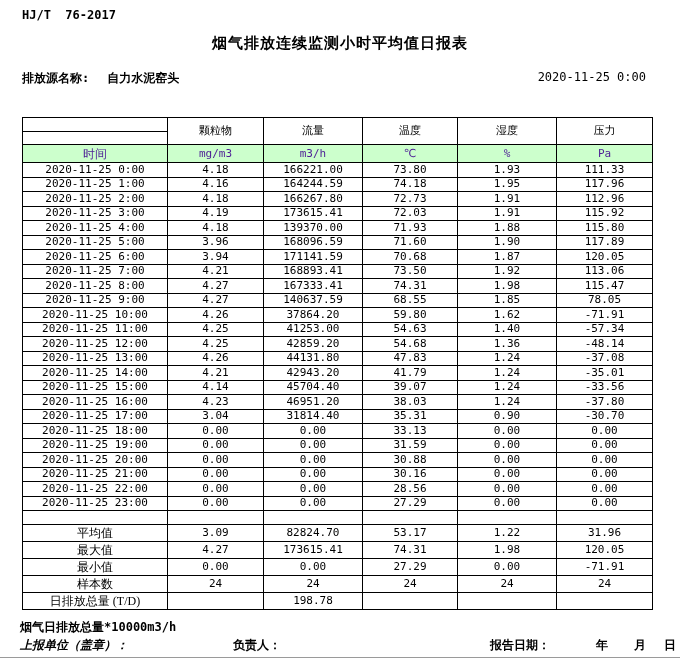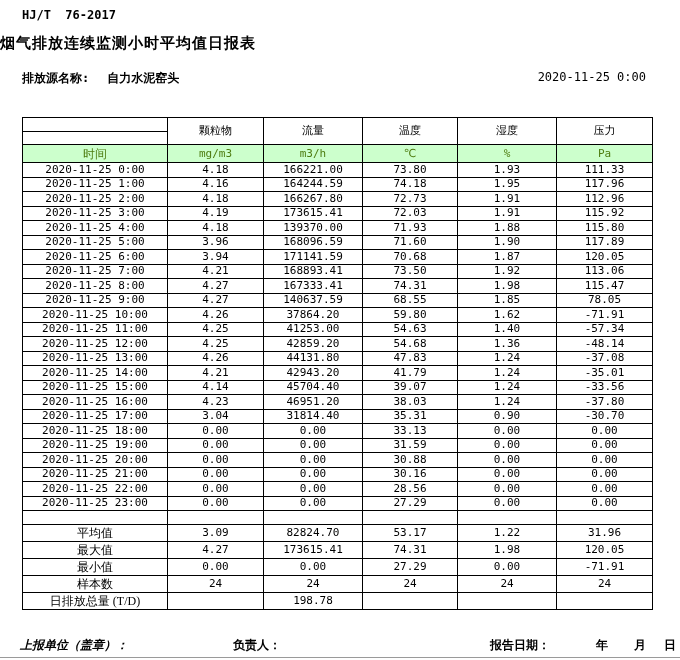--- a/index.html
+++ b/index.html
@@ -1,37 +1,37 @@
 <!DOCTYPE html>
 <html><head>
 <meta charset="utf-8">
 <style>
   html,body { margin:0; padding:0; background:#ffffff; }
   body { width:680px; height:660px; overflow:hidden;
          font-family:"DejaVu Sans Mono","DejaVu Sans",monospace; color:#000; }
   .page { position:relative; width:680px; height:660px; background:#fff; }
 
   .standard { position:absolute; left:22px; top:8px; font-size:12px; font-weight:bold; white-space:pre; }
-  .title { position:absolute; left:0; top:34px; width:100%; text-align:left;
+  .title { position:absolute; left:0; top:34px; width:100%; text-align:center;
            font-size:15px; font-weight:bold; letter-spacing:1px; }
   .meta-source { position:absolute; left:22px; top:70px; font-size:12px; font-weight:bold; }
   .meta-source .src-name { margin-left:18px; }
   .meta-datetime { position:absolute; right:34px; top:70px; font-size:12px; font-weight:normal; }
 
   table.report { position:absolute; left:22px; top:117px; width:532px;
                  border-collapse:collapse; table-layout:fixed; }
   table.report td, table.report th {
     border:1px solid #000; padding:0; margin:0;
     text-align:center; vertical-align:middle;
     font-size:11px; font-weight:normal; line-height:12px;
     white-space:nowrap; overflow:hidden;
   }
   tr.h1 td.c-time, tr.h2 td.c-time { height:12px; }
   th.colname { font-size:12px; height:26px; }
-  tr.green td { background:#ccffcc; color:#4d7c0f; height:17px; }
+  tr.green td { background:#ccffcc; color:#4c1d95; height:17px; }
   tr.green td.time-head { font-size:12px; }
   #data-rows td { height:13.5px; }
   tr.spacer td { height:13px; }
   #summary-rows td { height:16px; }
   #summary-rows td.sum-label { font-size:12px;font-family:Liberation Serif, serif; }
 
   .note { position:absolute; left:20px; top:619px; font-size:12px; font-weight:bold; }
   .sigline { position:absolute; left:0; top:637px; width:680px; font-size:12px; font-weight:bold; }
   .sigline span { position:absolute; white-space:nowrap; }
   .sig-unit   { left:20px;font-style:italic; }
@@ -327,20 +327,21 @@
           <td class="sum-label">日排放总量 (T/D)</td>
           <td></td>
           <td>198.78</td>
           <td></td>
           <td></td>
           <td></td>
         </tr>
       </tbody>
   </table>
 
+  <div class="note">烟气日排放总量*10000m3/h</div>
 
   <div class="sigline">
     <span class="sig-unit">上报单位（盖章）：</span>
     <span class="sig-resp">负责人：</span>
     <span class="sig-rep">报告人：</span>
     <span class="sig-date">报告日期：</span>
     <span class="sig-year">年</span>
     <span class="sig-month">月</span>
     <span class="sig-day">日</span>
   </div>

